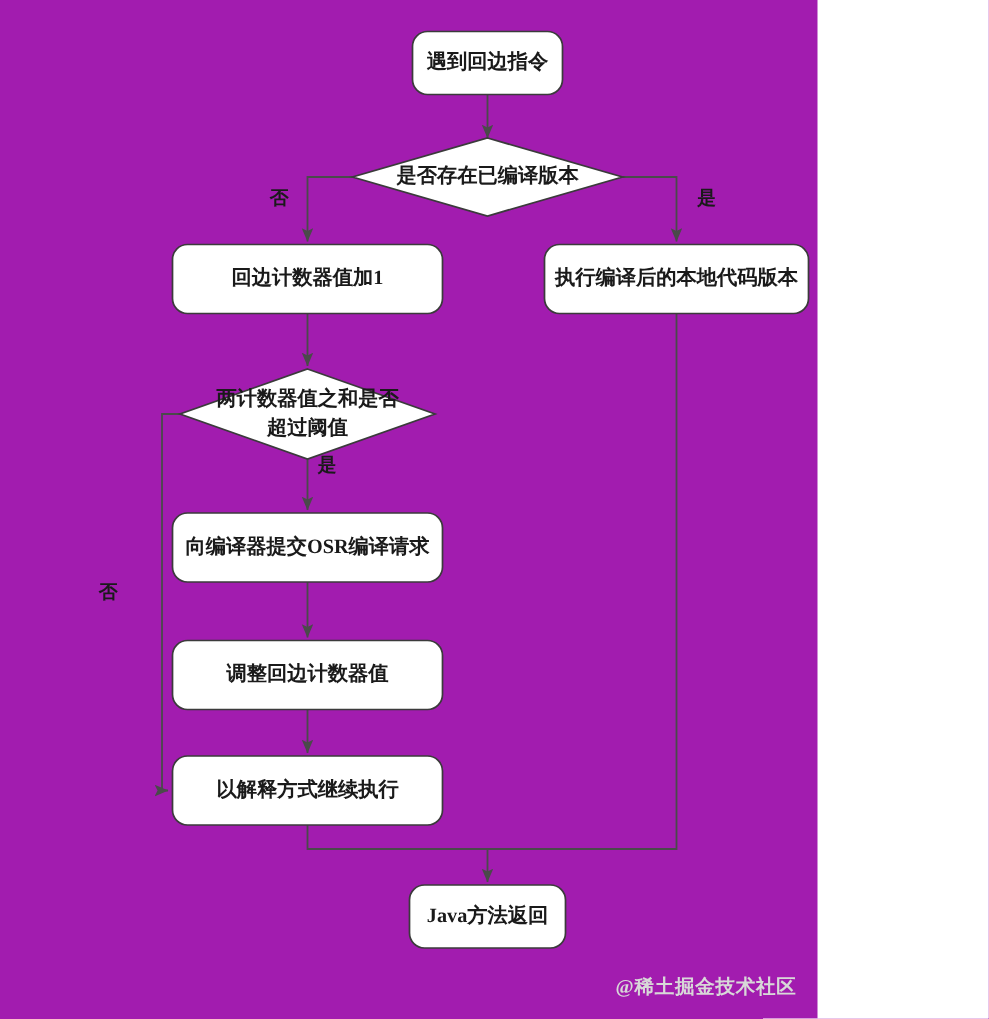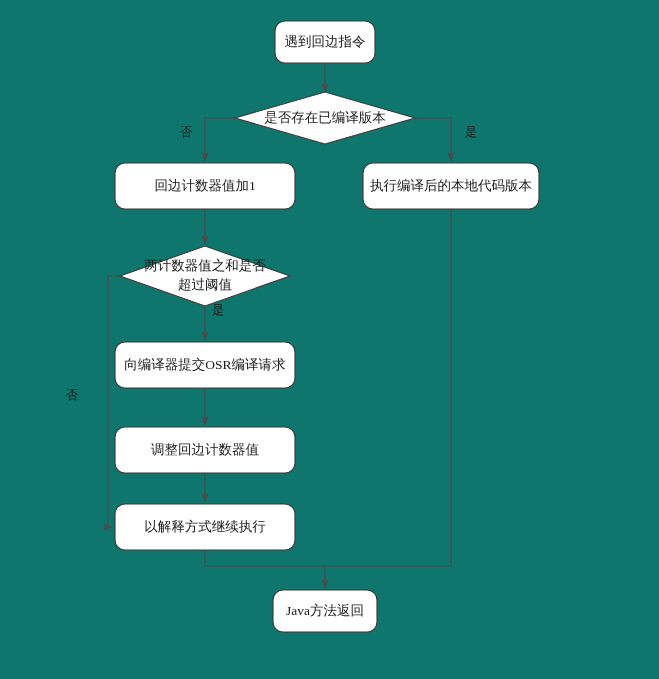--- a/index.html
+++ b/index.html
@@ -3,25 +3,26 @@
 <meta charset="utf-8">
 <title>OSR Compilation Flowchart</title>
 <style>
   html, body {
     margin: 0;
     padding: 0;
     background: #ffffff;
   }
   #page {
     position: relative;
-    width: 659px;
+    width: 545px;
     height: 679px;
-    background: #0f766e;
+    background: #a21caf;
     overflow: hidden;
     font-family: "Liberation Serif", "DejaVu Serif", serif;
+    font-weight: bold;
   }
   #flow-svg {
     position: absolute;
     top: 0;
     left: 0;
     width: 659px;
     height: 679px;
   }
   .node-shape {
     fill: #ffffff;
@@ -143,14 +144,15 @@
     </g>
 
     <g>
       <text class="edge-label" x="186" y="133">否</text>
       <text class="edge-label" x="471" y="133">是</text>
       <text class="edge-label" x="218" y="311">是</text>
       <text class="edge-label" x="72" y="396">否</text>
     </g>
   </svg>
 
+  <div class="watermark-text">@稀土掘金技术社区</div>
 
 </div>
 
 </body></html>

